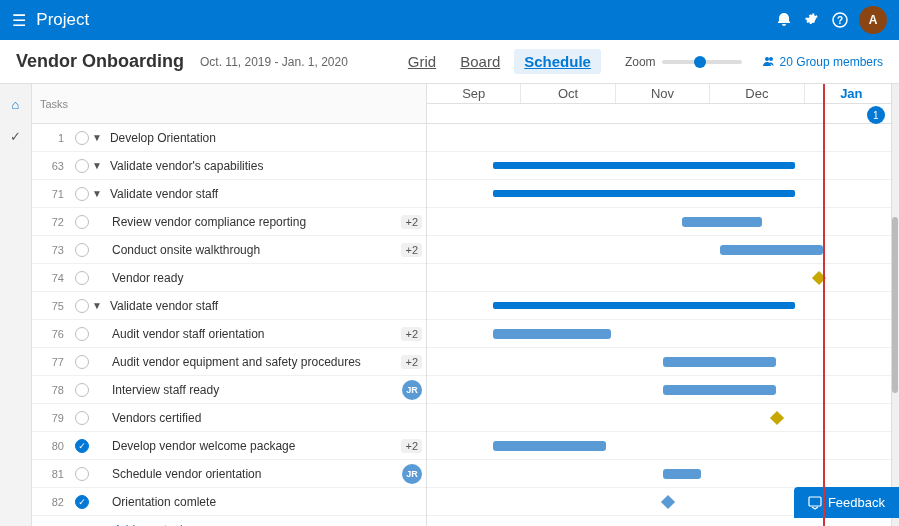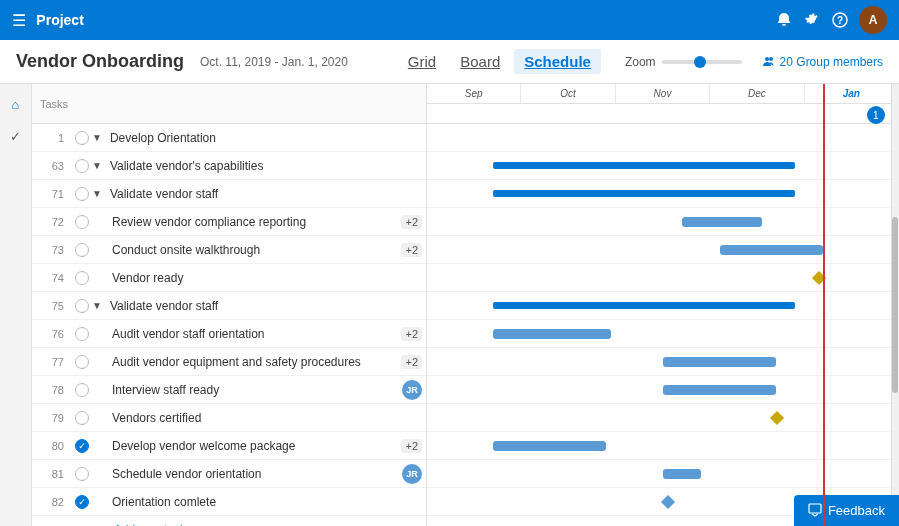--- a/index.html
+++ b/index.html
@@ -4,21 +4,21 @@
   <style>
     * { box-sizing: border-box; margin: 0; padding: 0; }
     body { font-family: -apple-system, BlinkMacSystemFont, 'Segoe UI', sans-serif; font-size: 13px; background: #fff; color: #333; overflow: hidden; width: 899px; height: 526px; }
 
     
     .top-bar {
       display: flex; align-items: center; height: 40px;
       background: #0078d4; color: #fff; padding: 0 12px; gap: 10px;
     }
     .top-bar-hamburger { font-size: 16px; cursor: pointer; }
-    .top-bar-title { font-size: 14px; font-weight: 700; }
+    .top-bar-title { font-size: 17px; font-weight: 400; }
     .top-bar-right { margin-left: auto; display: flex; align-items: center; gap: 10px; }
     .top-bar-icon { width: 18px; height: 18px; display: flex; align-items: center; justify-content: center; cursor: pointer; }
 
     
     .sub-header {
       display: flex; align-items: center; height: 44px; padding: 17px 16px;
       border-bottom: 1px solid #e0e0e0; gap: 8px;
     }
     .project-title { font-size: 18px; font-weight: 600; margin-right: 8px; }
     .project-dates { font-size: 12px; color: #666; margin-right: auto; }
@@ -45,21 +45,21 @@
     }
     .left-content { width: 395px; min-width: 395px; overflow-y: auto; border-right: 1px solid #e0e0e0; }
 
     
     .month-bar {
       display: flex; height: 20px; border-bottom: 1px solid #e0e0e0;
       background: #fff; position: relative;
     }
     .month-cell {
       flex: 1; display: flex; align-items: center; justify-content: center;
-      font-size: 10px; color: #555; border-right: 1px solid #e8e8e8; font-style: italic;
+      font-size: 13px; color: #555; border-right: 1px solid #e8e8e8;
     }
     .month-cell.current { color: #0078d4; font-weight: 700; }
 
     
     .day-header {
       height: 20px; border-bottom: 1px solid #e0e0e0;
       display: flex; align-items: center; position: relative;
     }
     .today-badge {
       position: absolute; right: 3%; top: 2px;
@@ -132,24 +132,24 @@
     .side-nav {
       width: 32px; min-width: 32px; background: #f3f3f3;
       border-right: 1px solid #e0e0e0;
       display: flex; flex-direction: column; align-items: center; padding-top: 8px; gap: 8px;
     }
     .side-nav-icon { width: 24px; height: 24px; display: flex; align-items: center; justify-content: center; cursor: pointer; color: #555; border-radius: 4px; }
     .side-nav-icon.active { color: #0078d4; }
 
     
     .feedback-btn {
-      position: fixed; bottom: 0; right: 0;
+      position: fixed; bottom: 8px; right: 0;
       background: #0078d4; color: #fff;
       padding: 8px 14px; font-size: 13px;
-      display: flex; gap: 6px;
+      display: flex; align-items: center; gap: 6px;
       cursor: pointer; border-radius: 4px 0 0 0;
     }
 
     
     .scroll-right {
       position: absolute; right: 0; top: 0; bottom: 0; width: 8px;
       background: #f0f0f0; border-left: 1px solid #ddd;
     }
     .scroll-thumb {
       position: absolute; right: 1px; top: 30%; width: 6px; height: 40%;

